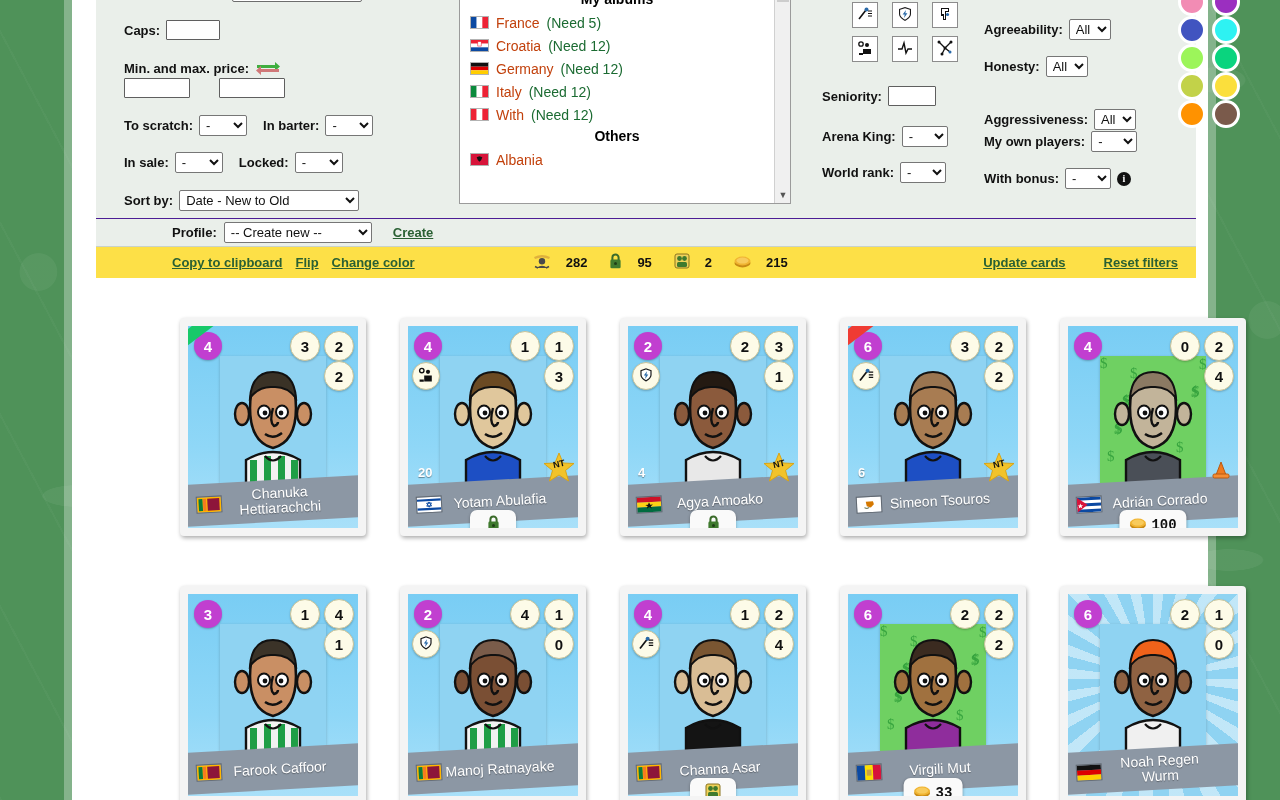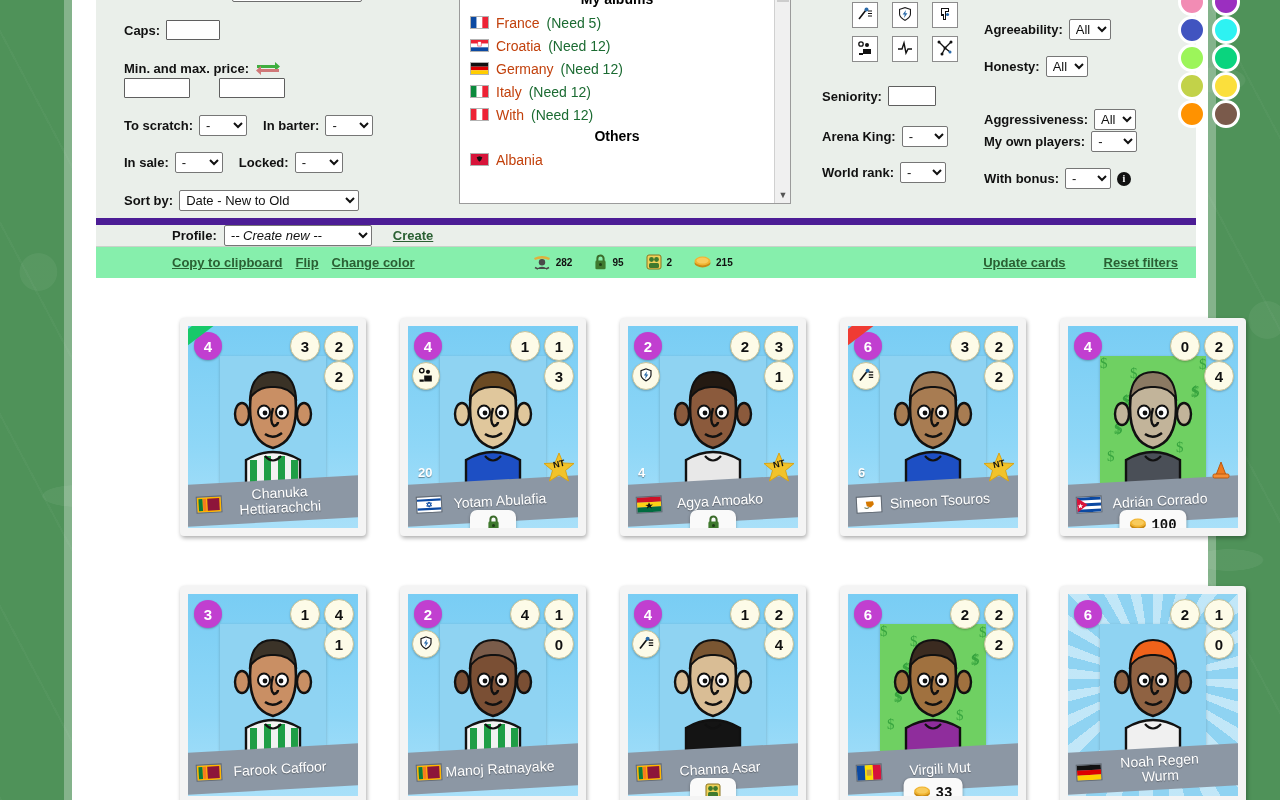--- a/index.html
+++ b/index.html
@@ -110,34 +110,34 @@
   
   .info-icon {
     width:14px; height:14px; border-radius:50%; background:#111; color:#fff;
     font-size:10px; font-weight:bold; display:inline-flex;
     align-items:center; justify-content:center; font-family:"Liberation Serif", serif;
   }
 
   
   #profile-row {
     position:absolute; left:24px; top:218px; width:1100px; height:28px;
-    border-top:7px solid #4c1d95;
+    border-top:1px solid #4c1d95;
     display:flex; align-items:center; padding-left:76px; gap:7px;
   }
   a.link { color:#2a6033; text-decoration:underline; font-weight:bold; cursor:pointer; font-size:13px; }
 
   
   #toolbar-row {
     position:absolute; left:24px; top:246px; width:1100px; height:32px;
-    background:#86efac; border-top:1px solid #c9d2c9;
+    background:#fde047; border-top:1px solid #c9d2c9;
     display:flex; align-items:center;
   }
   #toolbar-left { display:flex; align-items:center; gap:13px; padding-left:76px; }
   #toolbar-counts { display:flex; align-items:center; gap:22px; margin-left:118px; }
-  .count { display:flex; align-items:center; gap:5px; font-weight:bold; font-size:10px; color:#111; }
+  .count { display:flex; align-items:center; gap:15px; font-weight:bold; font-size:13px; color:#111; }
   #toolbar-right { display:flex; align-items:center; gap:38px; margin-left:auto; padding-right:18px; }
 
   
   #cards-area { position:absolute; left:24px; top:278px; width:1100px; height:522px; background:#fff; }
   .card-slot { position:absolute; width:186px; height:218px; }
   .card {
     position:absolute; left:0; top:0; width:186px; height:218px;
     background:#f4f4f4; border-radius:4px;
     box-shadow:1px 2px 4px rgba(0,0,0,.33);
     padding:8px; overflow:hidden;
@@ -477,21 +477,21 @@
             <div class="swatch" style="background: rgb(194, 210, 73); left: 1082px; top: 72px;"></div>
             <div class="swatch" style="background: rgb(251, 223, 60); left: 1116px; top: 72px;"></div>
             <div class="swatch" style="background: rgb(255, 146, 0); left: 1082px; top: 100px;"></div>
             <div class="swatch" style="background: rgb(122, 90, 75); left: 1116px; top: 100px;"></div>
           </div>
       </div>
     </div>
 
     <div id="profile-row">
       <span class="lbl">Profile:</span>
-      <select class="sel" style="width:148px;font-style:italic;">
+      <select class="sel" style="width:148px;">
         <option>-- Create new --</option>
       </select>
       <a class="link" style="margin-left:14px;">Create</a>
     </div>
 
     <div id="toolbar-row">
       <div id="toolbar-left">
         <a class="link">Copy to clipboard</a>
         <a class="link">Flip</a>
         <a class="link">Change color</a>

